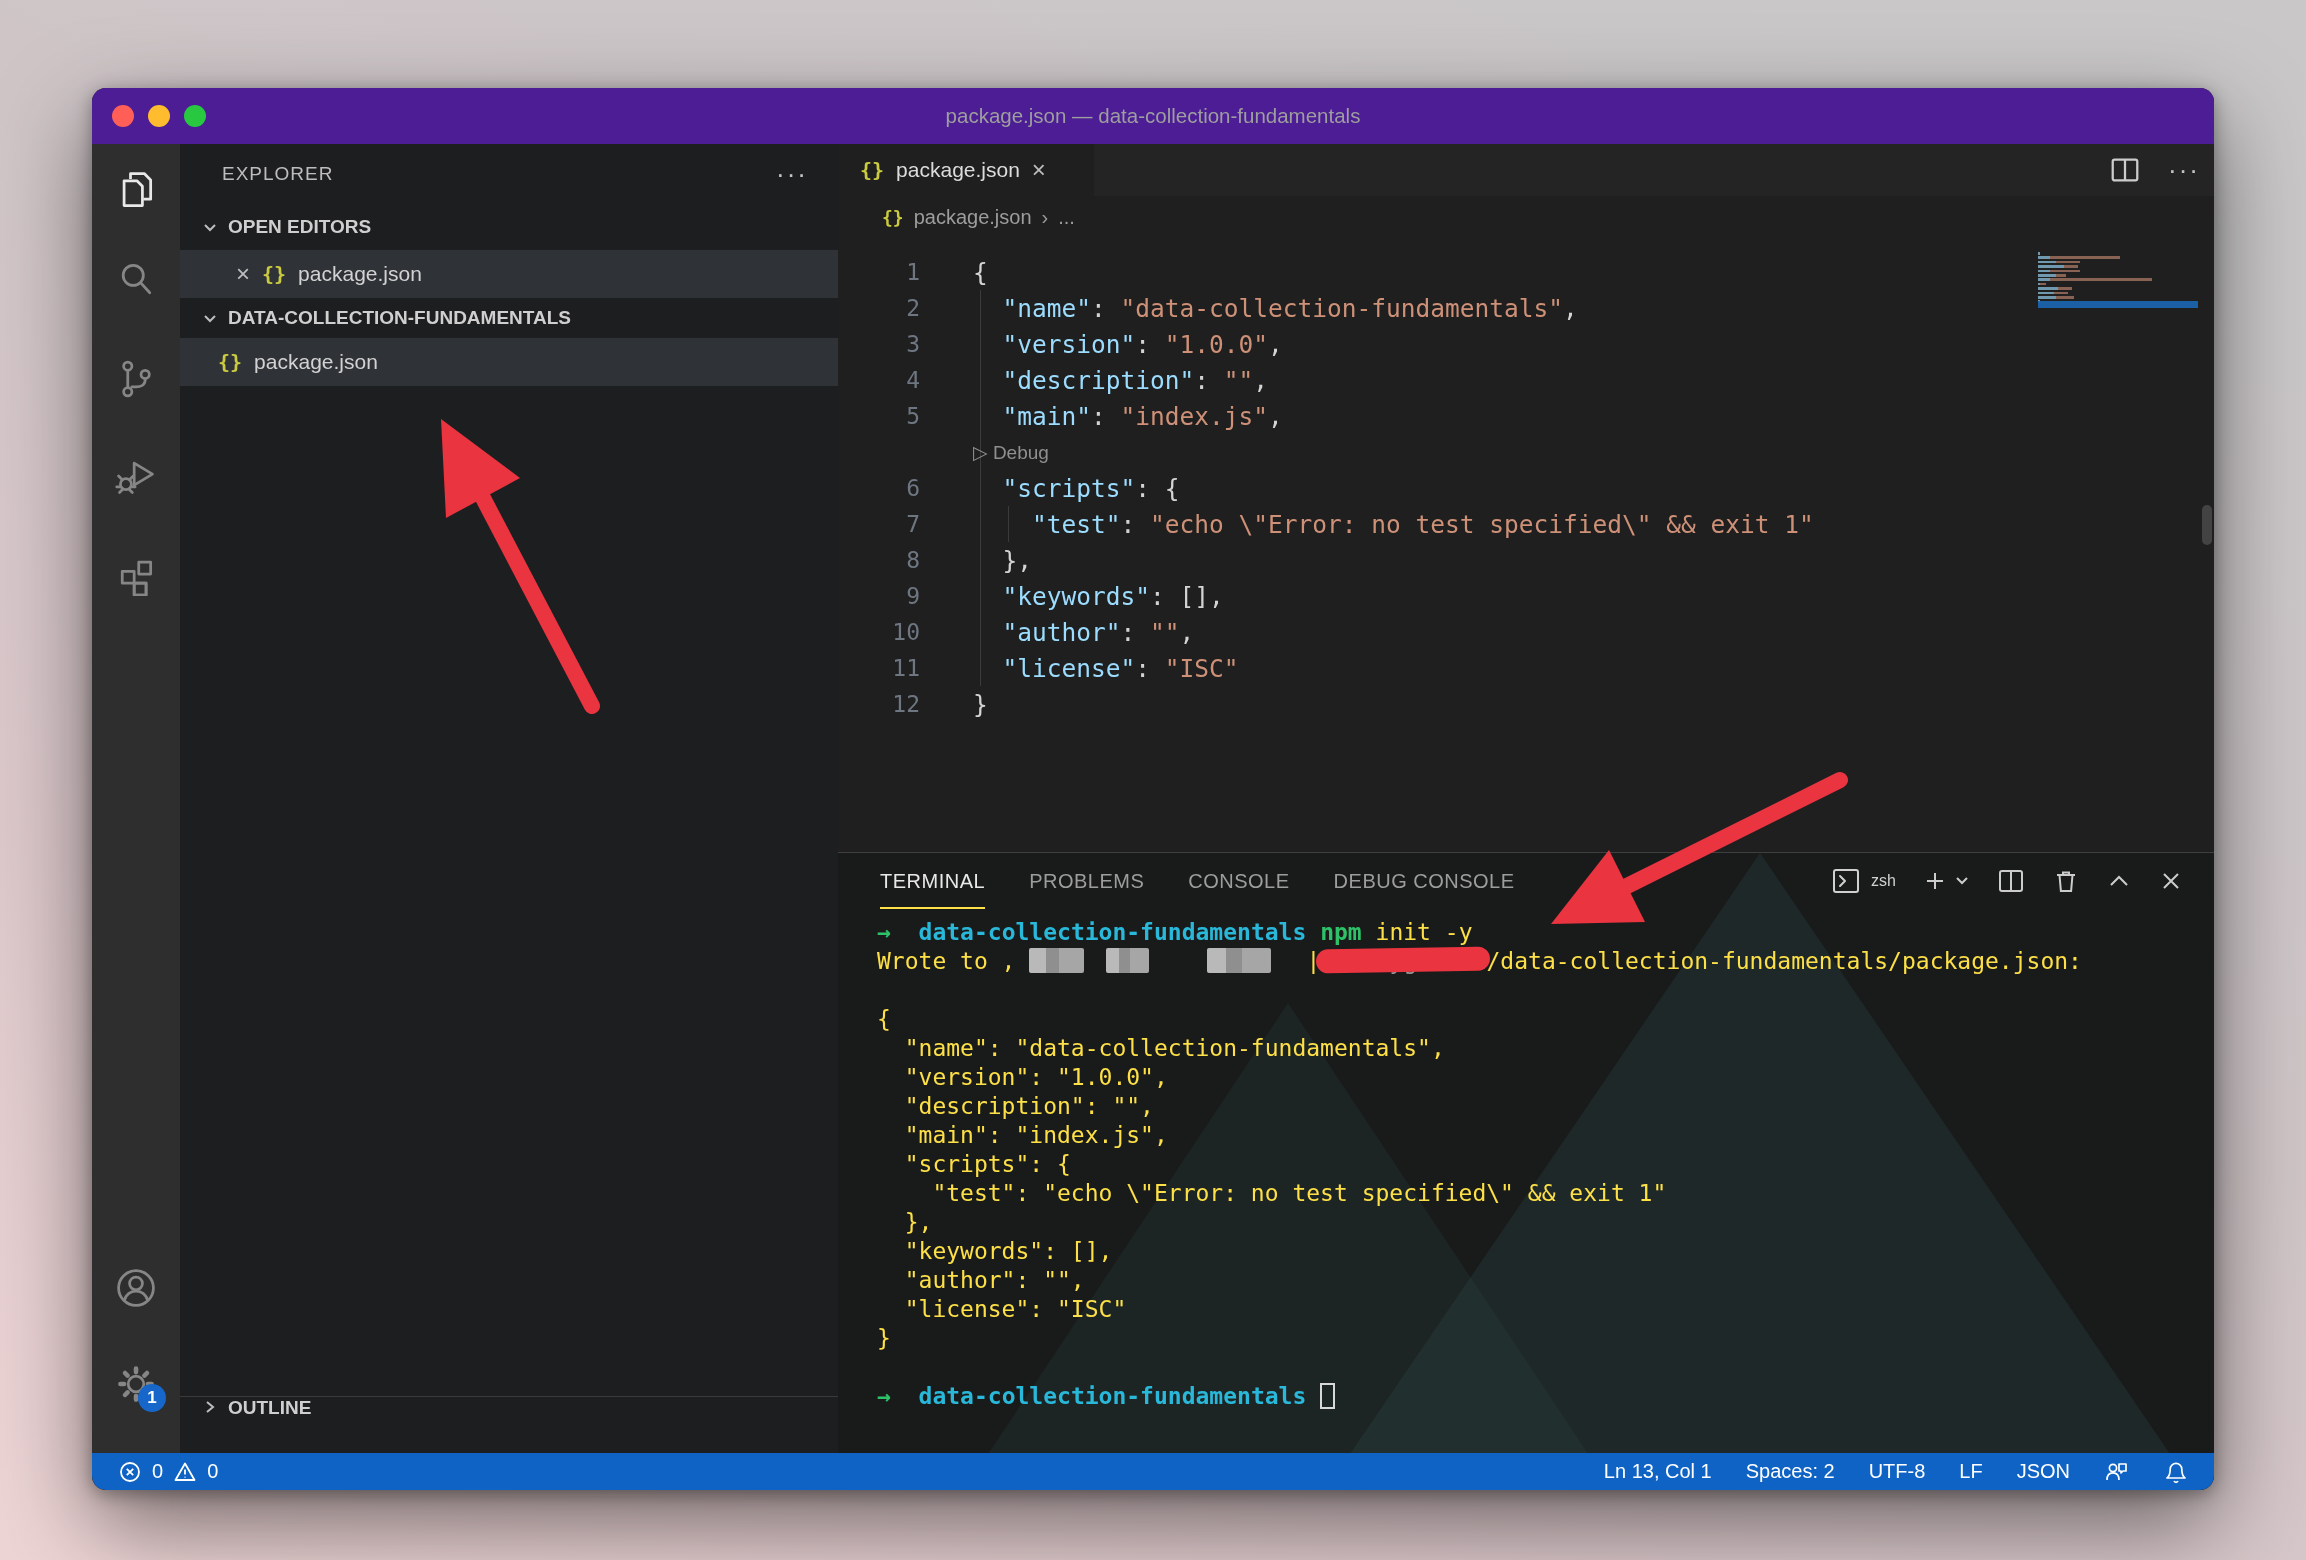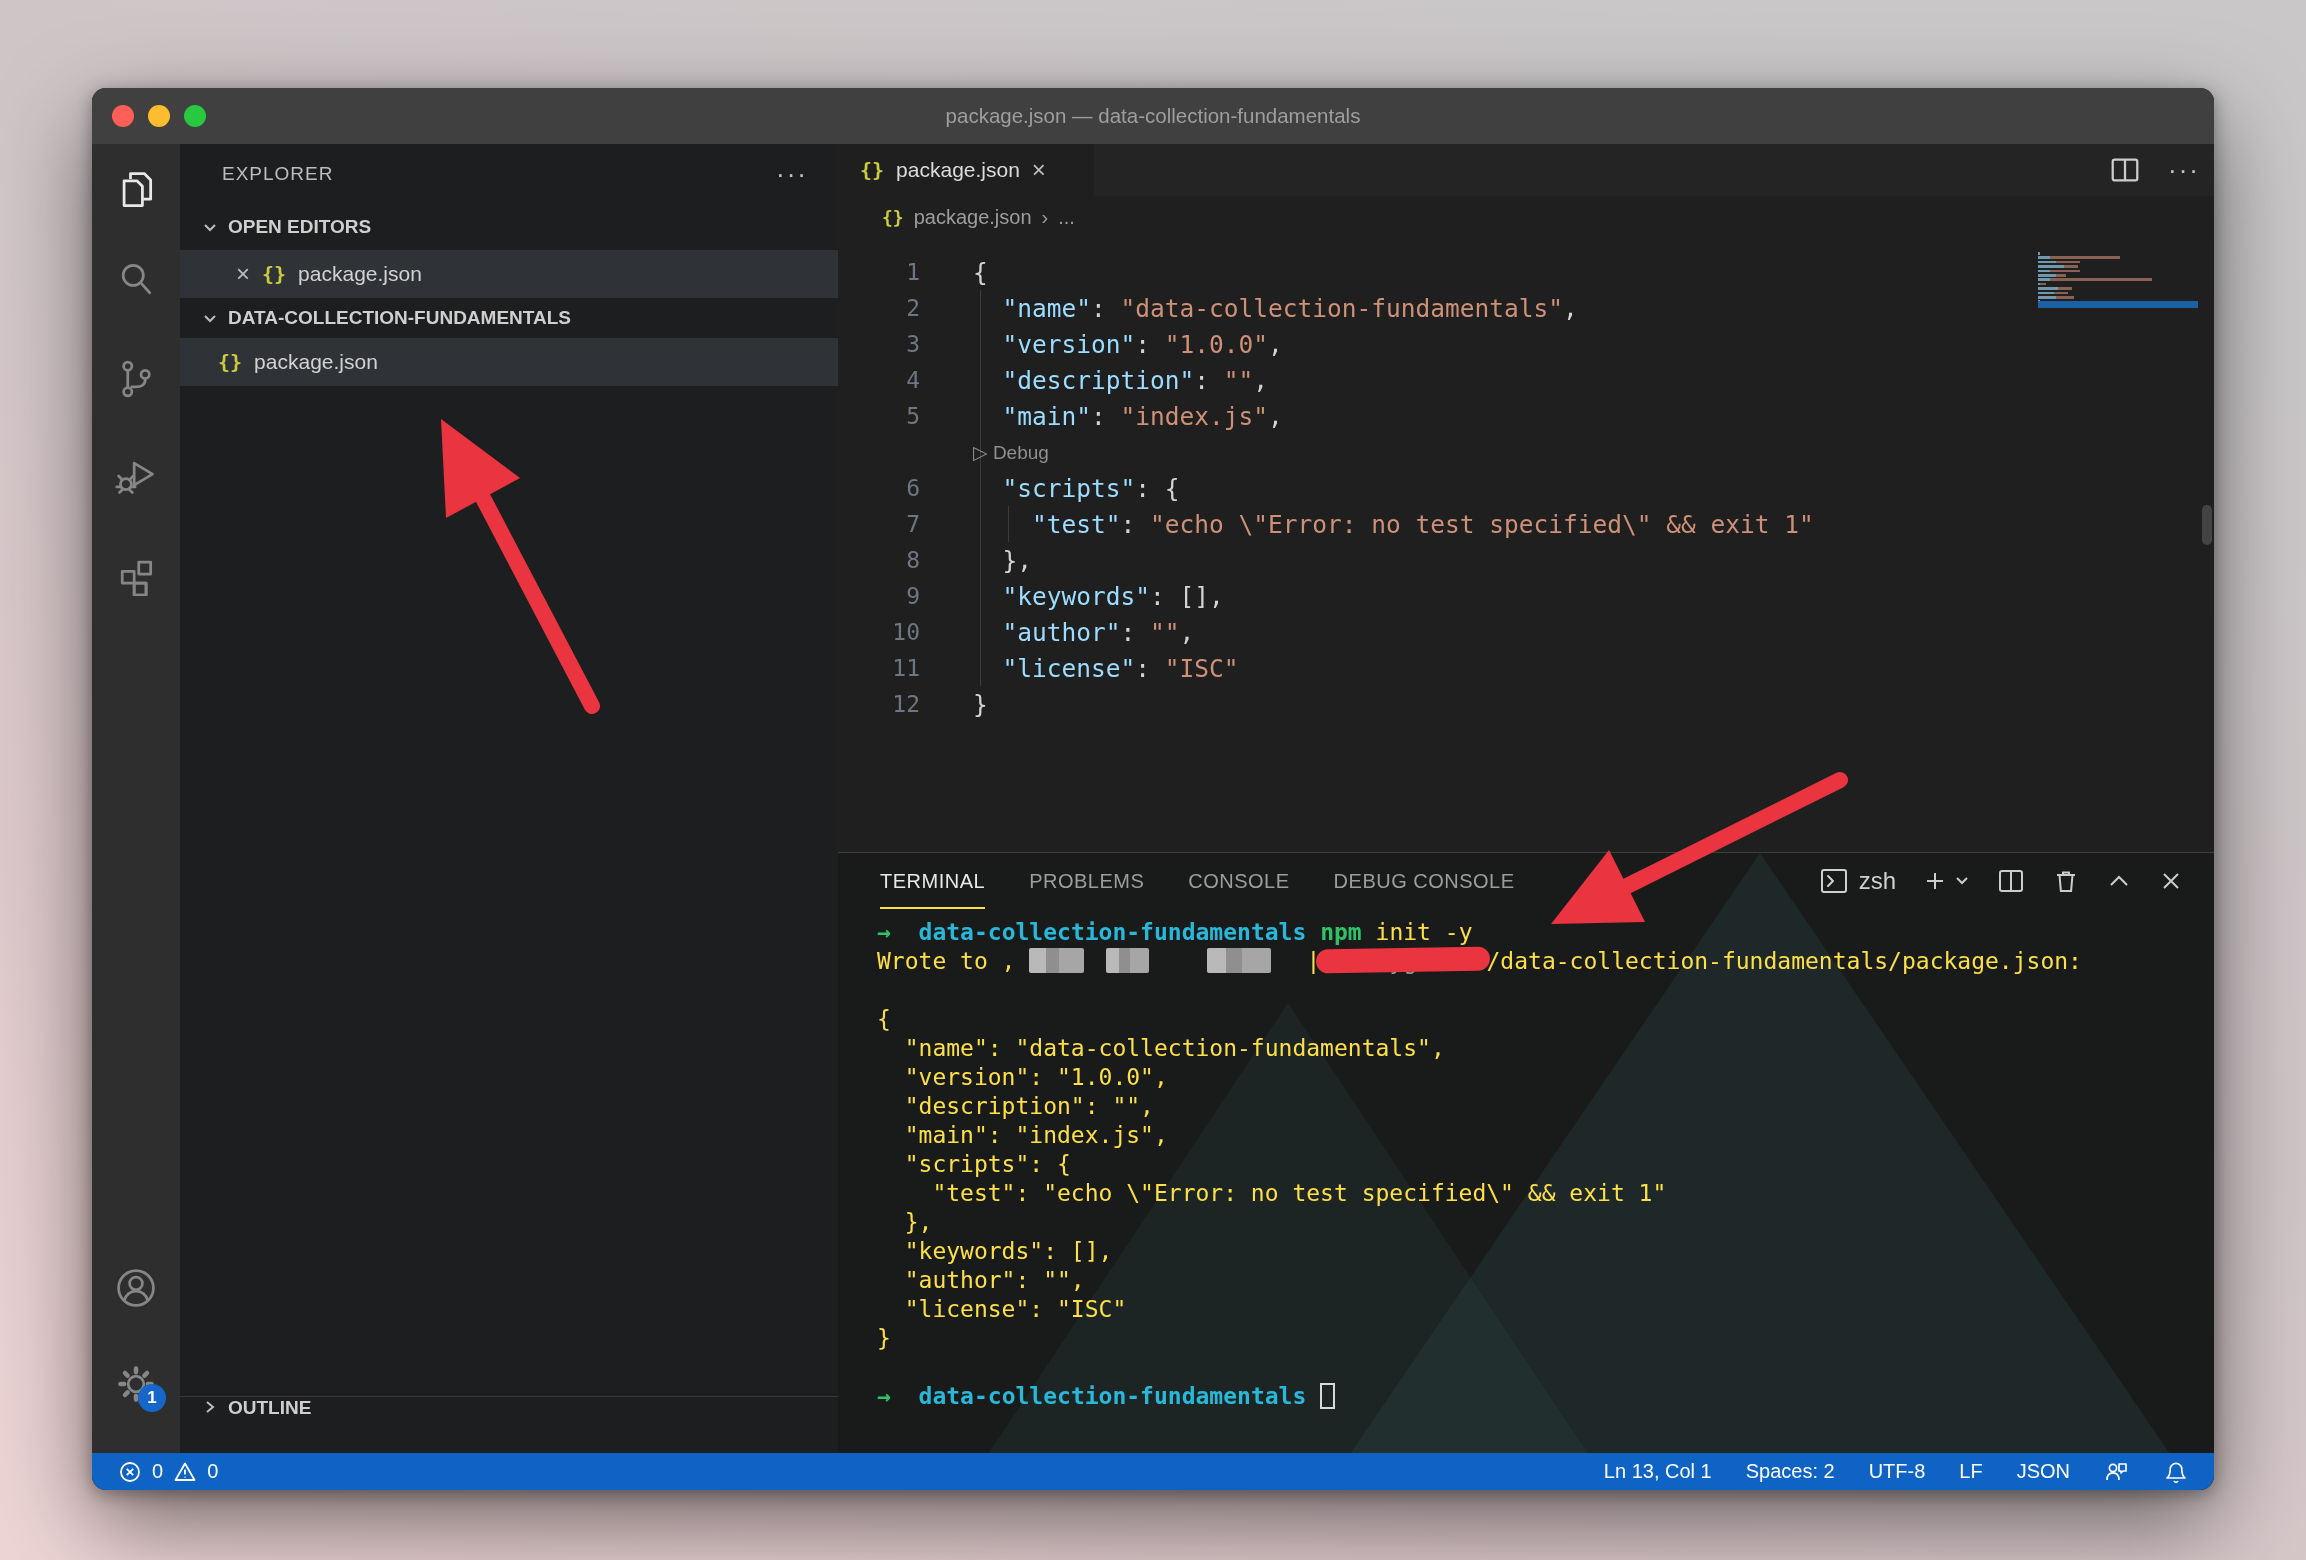--- a/index.html
+++ b/index.html
@@ -8,21 +8,21 @@
     font-family:"Liberation Sans", sans-serif;
     background:linear-gradient(205deg,#c9c7c8 10%,#cfc5c7 45%,#dcc8cb 72%,#eed5d5 100%);
     position:relative;
   }
   #window{
     position:absolute; left:92px; top:88px; width:2122px; height:1402px;
     background:#1f1f1f; border-radius:14px; overflow:hidden;
     box-shadow:0 34px 90px rgba(0,0,0,.5), 0 4px 18px rgba(0,0,0,.35);
   }
   
-  #titlebar{ position:absolute; left:0; top:0; right:0; height:56px; background:#404040; }
+  #titlebar{ position:absolute; left:0; top:0; right:0; height:56px; background:#4c1d95; }
   .traffic{ position:absolute; left:20px; top:17px; display:flex; gap:14px; }
   .tl{ width:22px; height:22px; border-radius:50%; }
   .tl.red{ background:var(--traffic_red,#ff5f57); }
   .tl.yellow{ background:var(--traffic_yellow,#febc2e); }
   .tl.green{ background:var(--traffic_green,#28c840); }
   #window-title{ position:absolute; left:0; right:0; top:0; height:56px; line-height:56px;
     text-align:center; color:#9e9e9e; font-size:20.5px; }
   
   #activitybar{ position:absolute; left:0; top:56px; width:88px; bottom:37px; background:#2e2e2e; }
   .act-icon{ position:absolute; left:20px; width:48px; height:48px; display:flex;
@@ -95,21 +95,21 @@
   .watermark{ position:absolute; background:rgba(72,118,118,.14); clip-path:polygon(50% 0,0 100%,100% 100%); }
   #wm1{ left:512px; top:0; width:820px; height:601px; }
   #wm2{ left:150px; top:150px; width:600px; height:451px; background:rgba(72,118,118,.10); }
   #panel-tabs{ position:absolute; left:0; top:0; right:0; height:56px; display:flex;
     align-items:center; gap:44px; padding-left:42px; font-size:20px; letter-spacing:.5px; }
   .panel-tab{ color:#9d9d9d; height:56px; display:flex; align-items:center; }
   .panel-tab.active{ color:#e8e8e8; border-bottom:2px solid #fde047; padding-top:2px; }
   #panel-actions{ position:absolute; right:30px; top:0; height:56px; display:flex;
     align-items:center; gap:26px; color:#cccccc; }
   #panel-actions svg{ display:block; }
-  #shell-group{ display:flex; align-items:center; gap:10px; font-size:24px; color:#d0d0d0; }
+  #shell-group{ display:flex; align-items:center; gap:10px; font-size:16px; color:#d0d0d0; }
   #plus-group{ display:flex; align-items:center; gap:6px; }
   #terminal-content{ position:absolute; left:39px; top:64px; right:10px; bottom:0;
     font-family:"DejaVu Sans Mono",monospace; font-size:23px; color:#cccccc; }
   .term-line{ height:29px; display:flex; align-items:center; white-space:pre; }
   .t-t{ color:#fde047; }
   .t-green{ color:var(--terminal_green,#2fc168); font-weight:bold; }
   .t-cyanb{ color:var(--terminal_cyan,#29b8da); font-weight:bold; }
   .redact-block{ display:inline-block; height:25px; border-radius:2px;
     background:linear-gradient(90deg,#b9b9b9 0 30%,#8f8f8f 30% 55%,#a6a6a6 55% 100%); }
   .redact-gap{ display:inline-block; height:1px; }

